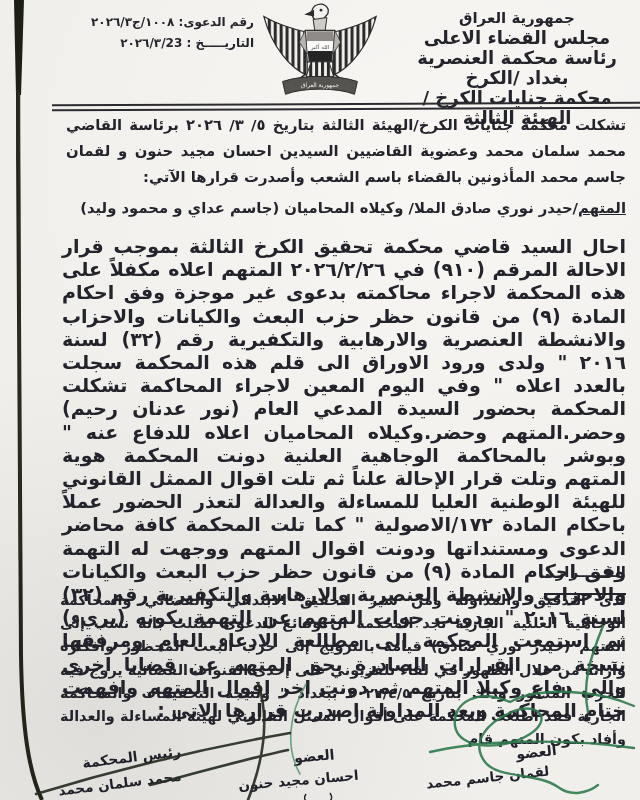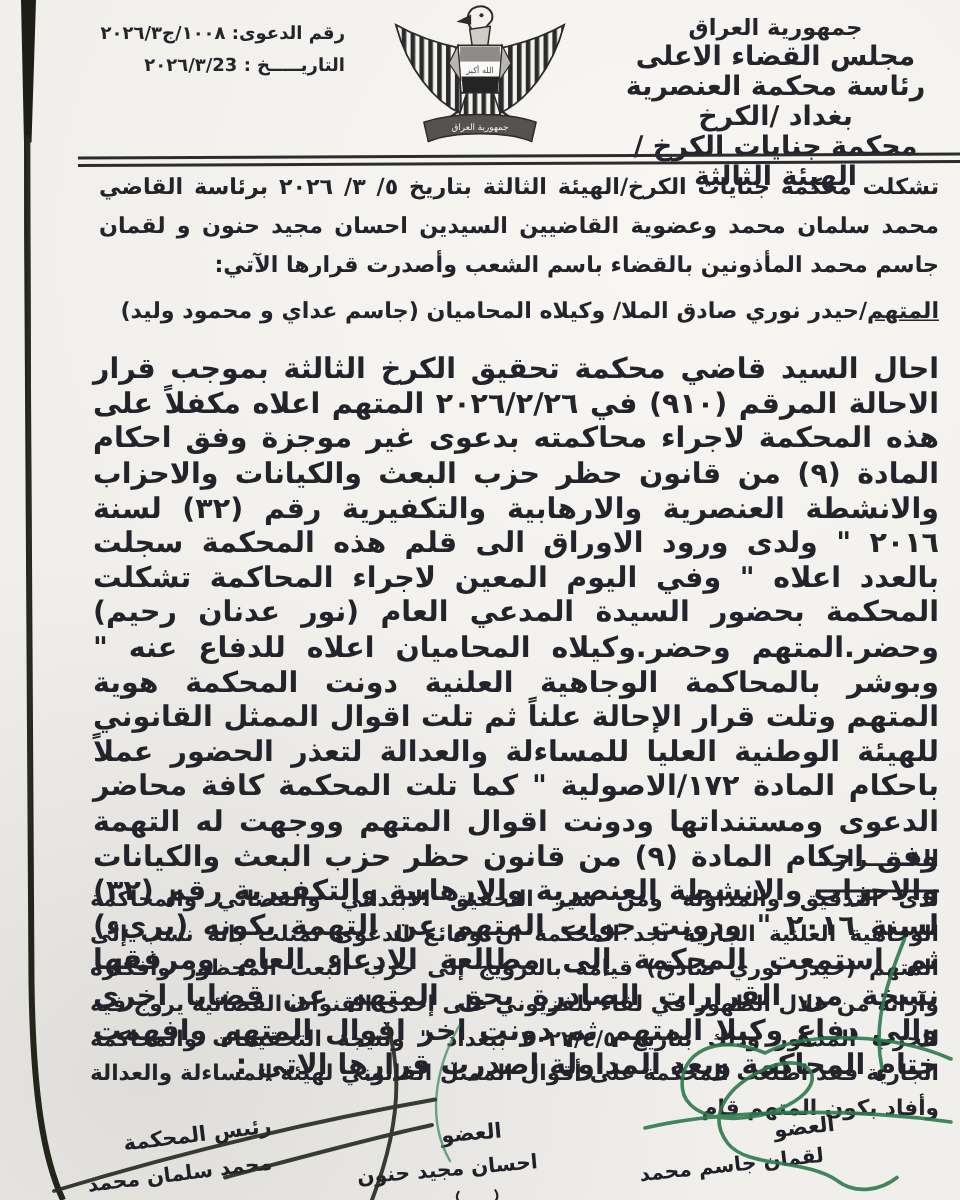--- a/index.html
+++ b/index.html
@@ -9,21 +9,21 @@
       radial-gradient(120% 90% at 70% 20%, rgba(255,252,250,.55), rgba(0,0,0,0) 60%),
       radial-gradient(110% 80% at 15% 90%, rgba(190,188,184,.35), rgba(0,0,0,0) 55%),
       #f1efec;
     font-family:"DejaVu Sans", sans-serif;
     color:#24242c;direction:rtl;
   }
   .abs{position:absolute;}
   .hdr-org{top:8px;right:8px;width:230px;text-align:center;font-weight:bold;line-height:20px;}
   .hdr-org .l0{font-size:15px;}
   .hdr-org .ln{font-size:18px;}
-  .hdr-case{top:12px;left:60px;width:170px;text-align:right;font-weight:bold;font-size:12px;line-height:21px;white-space:nowrap;}
+  .hdr-case{top:12px;left:84px;width:170px;text-align:right;font-weight:bold;font-size:12px;line-height:21px;white-space:nowrap;}
   .rule{top:103px;left:52px;right:0;height:3px;border-top:2.5px solid #2c2c30;border-bottom:2px solid #2c2c30;transform:rotate(-.25deg);}
   .para{font-weight:bold;text-align:justify;color:#23232b;}
   .p1{top:112px;right:14px;left:66px;font-size:14.8px;line-height:26px;}
   .defline{top:199px;right:14px;left:30px;font-size:14.8px;font-weight:bold;white-space:nowrap;}
   .defline .u{text-decoration:underline;margin-top:22px;}
   .p2{top:235px;right:14px;left:62px;font-size:19px;line-height:23.2px;}
   .dhead{top:563px;right:14px;font-size:15px;font-weight:bold;}
   .dhead span{border-bottom:2px solid #23232b;padding-bottom:12px;}
   .p3{top:589px;right:14px;left:60px;font-size:14.4px;line-height:23.2px;}
   .sig{font-weight:bold;white-space:nowrap;color:#20202a;}

